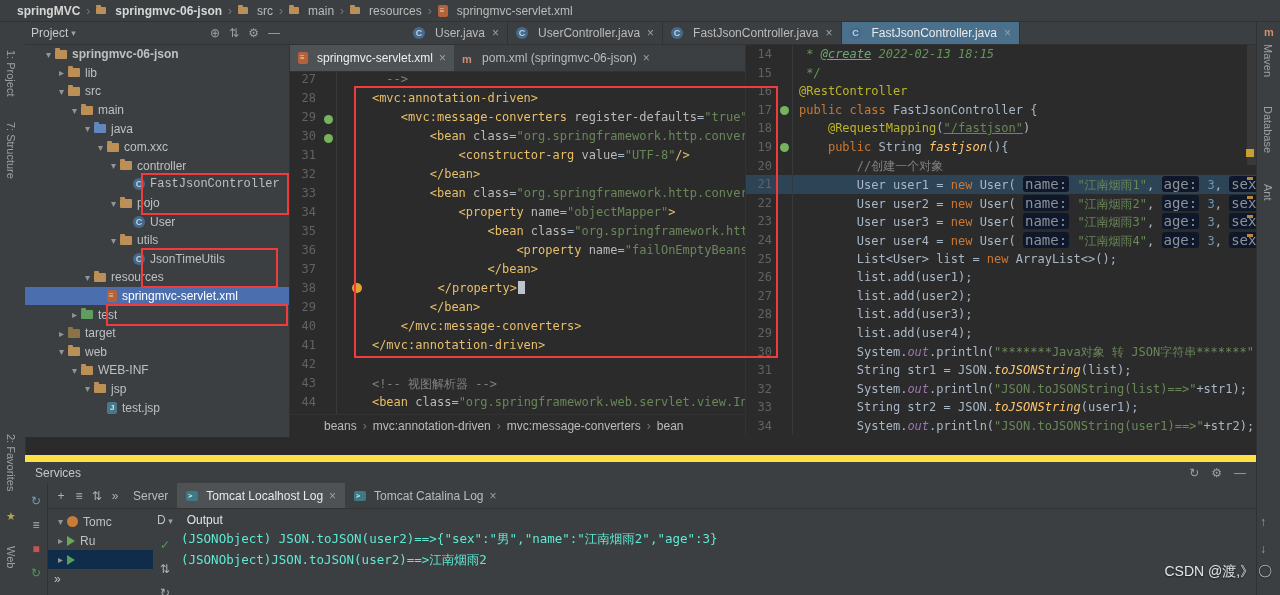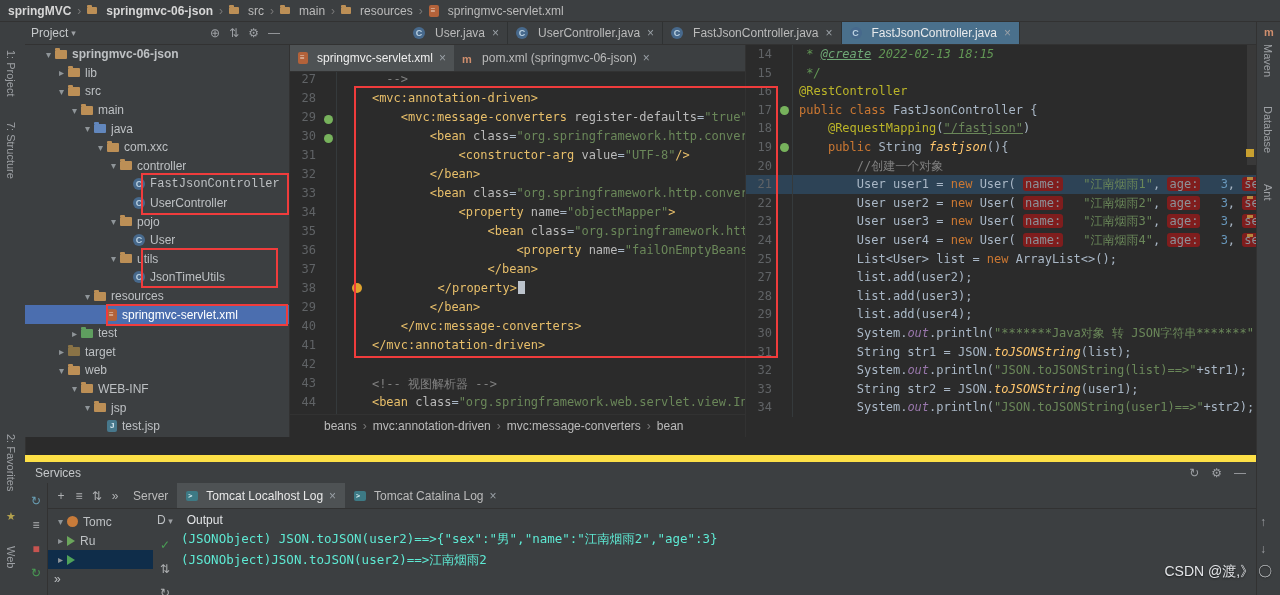--- a/index.html
+++ b/index.html
@@ -1,21 +1,21 @@
 <!DOCTYPE html>
 <html><head>
 <meta charset="utf-8">
 <style>
   html,body{margin:0;padding:0;background:#1e1f22}
   #app{position:relative;width:1280px;height:595px;background:#2b2b2b;overflow:hidden;
        font-family:"Liberation Sans",sans-serif;font-size:12px;color:#bbbbbb;user-select:none}
   .spacer{flex:1}
   
   #topbar{position:absolute;left:0;top:0;width:1280px;height:22px;background:#3c3f41;
-          border-bottom:1px solid #323232;display:flex;align-items:center;padding-left:8px;box-sizing:border-box}
+          border-bottom:1px solid #323232;display:flex;align-items:center;padding-left:17px;box-sizing:border-box}
   #top-crumbs{display:flex;align-items:center;gap:4px;white-space:nowrap}
   .crumb{display:inline-flex;align-items:center;gap:4px;color:#bbb;cursor:pointer}
   .crumb.b{font-weight:bold;color:#d7d7d7}
   .sep{color:#777;margin:0 2px}
   
   #lstrip{position:absolute;left:0;top:22px;width:25px;height:573px;background:#3c3f41;border-right:1px solid #323232}
   #rstrip{position:absolute;left:1256px;top:22px;width:24px;height:573px;background:#3c3f41;border-left:1px solid #323232}
   .vlabel{position:absolute;left:5px;writing-mode:vertical-rl;font-size:11px;color:#9da0a4;cursor:pointer;white-space:nowrap}
   #lstrip .vlabel:nth-of-type(1){top:28px}
   #lstrip .vlabel:nth-of-type(2){top:100px}
@@ -83,21 +83,21 @@
   .ln{width:26px;text-align:right;color:#606366;flex:none;padding-right:4px;cursor:pointer}
   .gut{width:16px;flex:none;text-align:center;border-right:1px solid #353a3c;margin-right:6px}
   .gi{width:9px;height:9px;border-radius:50%;background:#77b25c;display:inline-block;margin-top:5px}
   .cd{white-space:pre;flex:1;overflow:hidden}
   .hl{background:#2d4356}
   .tk-p{color:#a9b7c6}.tk-t{color:#e8bf6a}.tk-a{color:#bababa}
   .tk-s{color:#6a8759}.tk-su{color:#6a8759;text-decoration:underline}
   .tk-c{color:#808080}.tk-k{color:#cc7832}.tk-an{color:#bbb529}.tk-n{color:#6897bb}
   .tk-m{color:#ffc66d;font-style:italic}.tk-f{color:#9876aa;font-style:italic}
   .tk-d{color:#629755;font-style:italic}.tk-dt{color:#6fa876;font-style:italic;text-decoration:underline}
-  .tk-h{color:#8b9299;background:#7f1d1d;border-radius:3px;padding:0 2px;margin-right:13px;font-size:12px}
+  .tk-h{color:#8b9299;background:#0f172a;border-radius:3px;padding:0 2px;margin-right:1px;font-size:14px}
   .tk-b{display:inline-block;width:10px;height:10px;border-radius:50%;background:#e0a32e;margin:0 3px -1px 2px}
   .tk-cur{display:inline-block;width:7px;height:13px;background:#bcc3cc;vertical-align:-2px;margin-left:1px}
   .mark{position:absolute;right:3px;width:6px;height:3px;background:#b8863d;z-index:4}
   #jmark1{top:132px}#jmark2{top:151px}#jmark3{top:170px}#jmark4{top:189px}
   #jyellow{position:absolute;right:2px;top:104px;width:8px;height:8px;background:#c8a030;z-index:4}
   #jthumb{position:absolute;right:0;top:0;width:9px;height:120px;background:rgba(255,255,255,.07)}
   
   .redbox{position:absolute;border:2px solid #f03c3c;z-index:6;pointer-events:none;box-sizing:border-box}
   #rb1{left:141px;top:173px;width:148px;height:42px}
   #rb2{left:141px;top:248px;width:137px;height:40px}
@@ -254,25 +254,20 @@
         <div class="trow" style="padding-left: 82px;">
           <span class="tar">▾</span>
           <span class="ico ico-folder"></span>
           <span class="tlb">controller</span>
         </div>
         <div class="trow" style="padding-left: 95px; font-family: Liberation Mono, monospace;">
           <span class="tar"></span>
           <span class="ico ico-class"></span>
           <span class="tlb">FastJsonController</span>
         </div>
-        <div class="trow" style="padding-left: 95px;">
-          <span class="tar"></span>
-          <span class="ico ico-class"></span>
-          <span class="tlb">UserController</span>
-        </div>
         <div class="trow" style="padding-left: 82px;">
           <span class="tar">▾</span>
           <span class="ico ico-folder"></span>
           <span class="tlb">pojo</span>
         </div>
         <div class="trow" style="padding-left: 95px; text-align: center;">
           <span class="tar"></span>
           <span class="ico ico-class"></span>
           <span class="tlb">User</span>
         </div>
@@ -499,20 +494,25 @@
         </div>
         <div class="cl">
           <span class="ln">24</span>
           <span class="gut"></span>
           <span class="cd"><span class="tk-p">        User user4 = </span><span class="tk-k">new</span><span class="tk-p"> User( </span><span class="tk-h">name:</span><span class="tk-p"> </span><span class="tk-s">"江南烟雨4"</span><span class="tk-p">, </span><span class="tk-h">age:</span><span class="tk-p"> </span><span class="tk-n">3</span><span class="tk-p">, </span><span class="tk-h">sex:</span><span class="tk-p"> </span><span class="tk-s">"男"</span></span>
         </div>
         <div class="cl">
           <span class="ln">25</span>
           <span class="gut"></span>
           <span class="cd"><span class="tk-p">        List&lt;User&gt; list = </span><span class="tk-k">new</span><span class="tk-p"> ArrayList&lt;&gt;();</span></span>
+        </div>
+        <div class="cl">
+          <span class="ln">26</span>
+          <span class="gut"></span>
+          <span class="cd"><span class="tk-p">        list.add(user1);</span></span>
         </div>
         <div class="cl">
           <span class="ln">27</span>
           <span class="gut"></span>
           <span class="cd"><span class="tk-p">        list.add(user2);</span></span>
         </div>
         <div class="cl">
           <span class="ln">28</span>
           <span class="gut"></span>
           <span class="cd"><span class="tk-p">        list.add(user3);</span></span>

